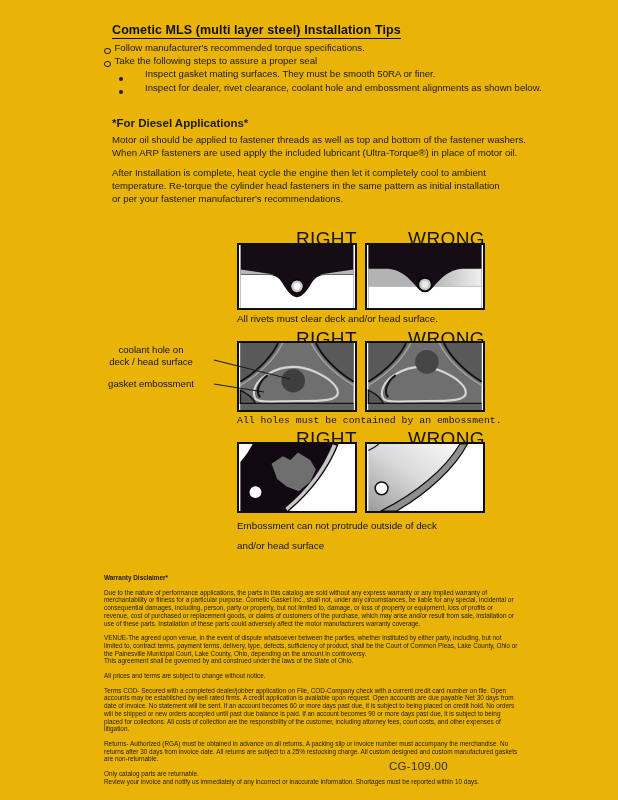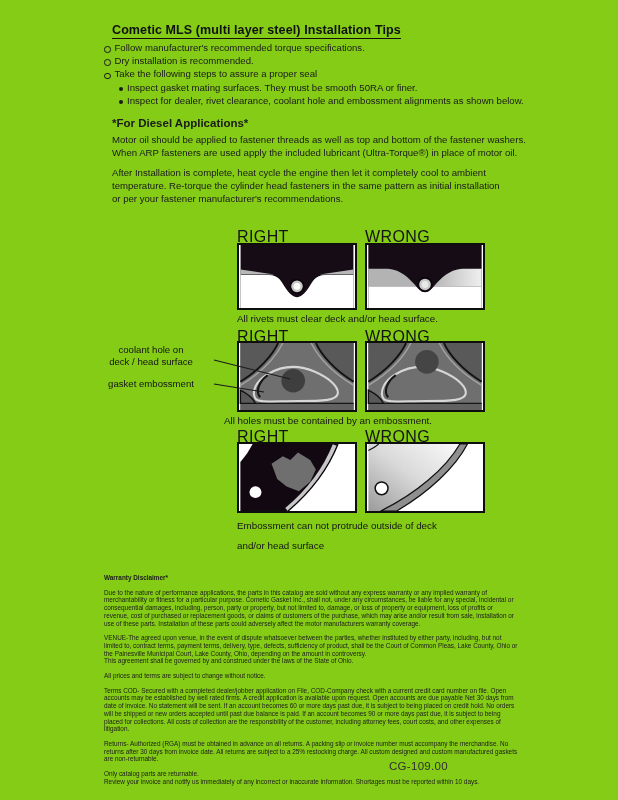--- a/index.html
+++ b/index.html
@@ -1,44 +1,44 @@
 <!DOCTYPE html>
 <html><head>
 <meta charset="utf-8">
 <style>
   html,body{margin:0;padding:0;background:#ffffff;}
-  .page{position:relative;width:618px;height:800px;background:#84cc16;overflow:hidden;
+  .page{position:relative;width:618px;height:800px;background:#eab308;overflow:hidden;
         font-family:"Liberation Sans","DejaVu Sans",sans-serif;color:#1a1a1a;}
   .abs{position:absolute;}
   .title{left:112px;top:23px;font-size:12.5px;font-weight:bold;color:#101010;
          border-bottom:1.5px solid #101010;padding-bottom:1px;letter-spacing:0.1px;}
   .intro{left:104px;top:41px;font-size:9.6px;line-height:13.2px;}
-  .b-row{display:flex;align-items:center;}
-  .b-row.sub{margin-left:15px;}
+  .b-row{display:flex;align-items:flex-end;}
+  .b-row.sub{margin-left:15px;gap:18px;}
   .b-open{flex:0 0 auto;width:4.5px;height:4.5px;border:1px solid #1a1a1a;border-radius:50%;
           margin:3.5px 4px 0 0;}
   .b-dot{flex:0 0 auto;width:4px;height:4px;background:#1a1a1a;border-radius:50%;
          margin:4px 4px 0 0;}
   .diesel-heading{left:112px;top:117px;font-size:11.5px;font-weight:bold;}
   .para{font-size:9.6px;line-height:13px;white-space:pre-line;width:445px;}
   .p1{left:112px;top:133px;}
   .p2{left:112px;top:166px;}
   .note{left:112px;top:205px;}
-  .dg-header{width:120px;text-align:left;font-size:16px;letter-spacing:0.4px;color:#141414;}
+  .dg-header{width:120px;text-align:right;font-size:19px;letter-spacing:0.4px;color:#141414;}
   .h-right-1{left:237px;top:228px;} .h-wrong-1{left:365px;top:228px;}
   .h-right-2{left:237px;top:328px;} .h-wrong-2{left:365px;top:328px;}
   .h-right-3{left:237px;top:428px;} .h-wrong-3{left:365px;top:428px;}
   .box{border:2px solid #0e0e0e;background:#ffffff;line-height:0;}
   .box svg{display:block;}
   .b1r{left:237px;top:243px;} .b1w{left:365px;top:243px;}
   .b2r{left:237px;top:341px;} .b2w{left:365px;top:341px;}
   .b3r{left:237px;top:442px;} .b3w{left:365px;top:442px;}
   .caption{font-size:9.8px;color:#141414;white-space:pre-line;}
   .cap1{left:237px;top:313px;text-align:center;}
-  .cap2{left:224px;top:415px;}
+  .cap2{left:237px;top:415px;font-family:Liberation Mono, monospace;}
   .cap3{left:237px;top:516px;line-height:20px;width:250px;}
   .side-label{font-size:9.6px;line-height:11.5px;text-align:center;width:122px;
               white-space:pre-line;color:#141414;}
   .lbl-coolant{left:90px;top:344px;}
   .lbl-emboss{left:90px;top:378px;}
   .leaders{left:0;top:0;width:618px;height:800px;pointer-events:none;}
   .warranty{left:104px;top:574px;width:414px;font-size:6.4px;line-height:7.7px;color:#1c1c1c;}
   .warranty .w-head{font-weight:bold;margin:0 0 7px 0;}
   .warranty p{margin:0 0 7px 0;white-space:pre-line;}
   .page-code{left:389px;top:760px;font-size:11.5px;letter-spacing:0.3px;color:#2f2f2f;}
@@ -47,24 +47,20 @@
 <body>
 
 <div class="page">
 
   <div class="abs title">Cometic MLS (multi layer steel) Installation Tips</div>
 
   <div class="abs intro">
     <div class="b-row">
       <span class="b-open"></span>
       <span>Follow manufacturer's recommended torque specifications.</span>
-    </div>
-    <div class="b-row">
-      <span class="b-open"></span>
-      <span>Dry installation is recommended.</span>
     </div>
     <div class="b-row">
       <span class="b-open"></span>
       <span>Take the following steps to assure a proper seal</span>
     </div>
     <div class="b-row sub">
       <span class="b-dot"></span>
       <span>Inspect gasket mating surfaces.  They must be smooth 50RA or finer.</span>
     </div>
     <div class="b-row sub">

